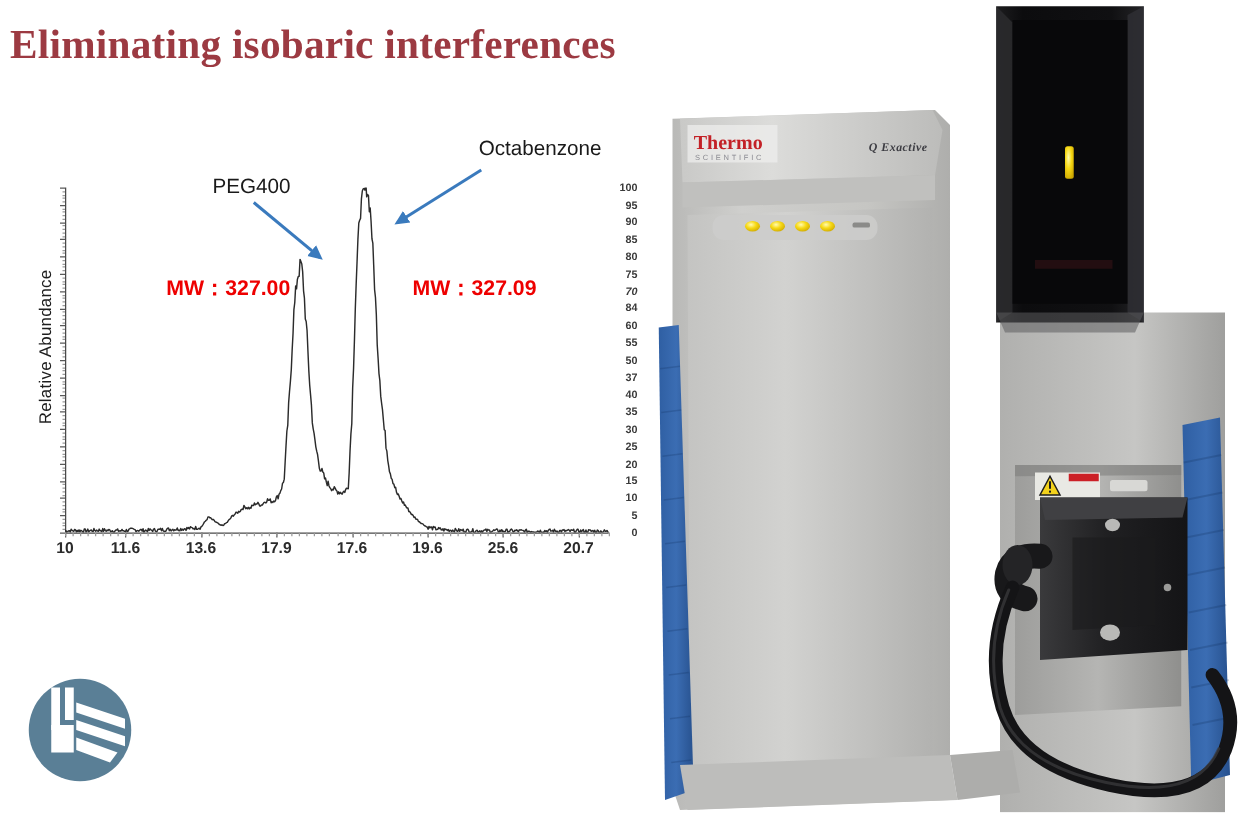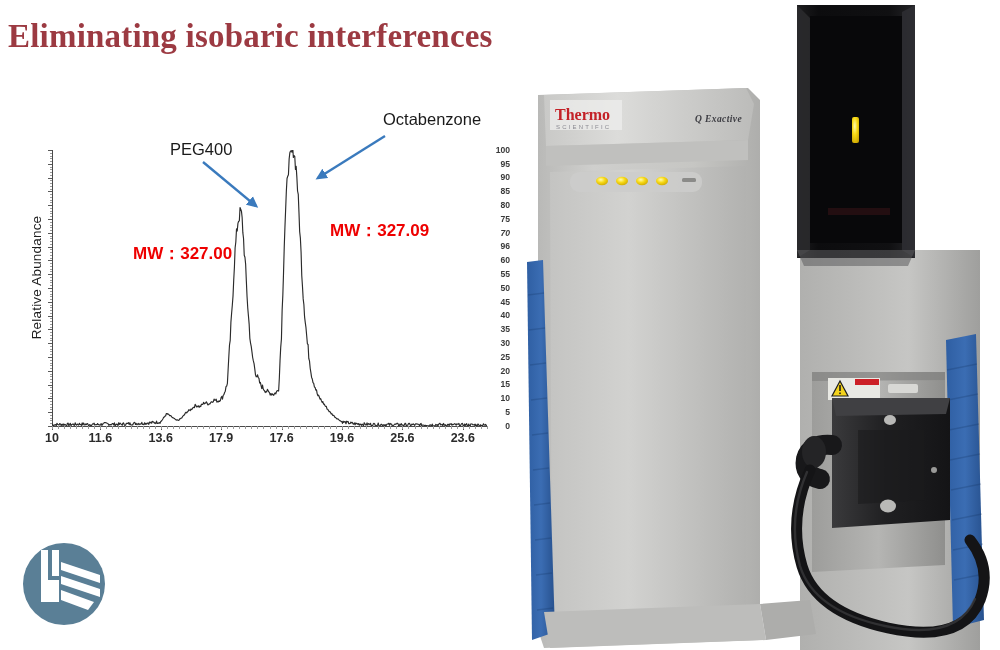--- a/index.html
+++ b/index.html
@@ -59,21 +59,21 @@
   
   .peak-label {
     position: absolute; font-size: 16.5px; color: #1a1a1a; white-space: nowrap;
   }
   #label-peg400 { left: 170px; top: 20px; }
   #label-octabenzone { left: 383px; top: -10px; }
   .mw-label {
     position: absolute; font-size: 17px; font-weight: 700;
     color: #ee0000; white-space: nowrap;
   }
-  #mw-peg400 { left: 133px; top: 99px; margin-top: 23px; }
+  #mw-peg400 { left: 133px; top: 99px; }
   #mw-octabenzone { left: 330px; top: 99px; }
   #annotation-arrows { position: absolute; left: 0; top: 0; pointer-events: none; }
 
   
   #logo-block { position: absolute; left: 22px; top: 538px; width: 340px; height: 96px; }
   #logo-mark { position: absolute; left: 0px; top: 4px; width: 84px; height: 84px; }
   #logo-cn {
     position: absolute; left: 92px; top: 2px;
     font-family: "Liberation Serif", "DejaVu Serif", serif;
     font-size: 40px; color: #5a7f96; letter-spacing: 4px; white-space: nowrap;
@@ -165,21 +165,21 @@
         <div class="yminor-mark" style="top: 206.64px; left: 49.5px;"></div>
         <div class="yminor-mark" style="top: 203.88px; left: 49.5px;"></div>
         <div class="yminor-mark" style="top: 201.12px; left: 49.5px;"></div>
         <div class="yminor-mark" style="top: 198.36px; left: 49.5px;"></div>
         <div class="ytick-label" style="top: 191.3px;">40</div>
         <div class="ytick-mark" style="top: 195.6px; left: 48px;"></div>
         <div class="yminor-mark" style="top: 192.84px; left: 49.5px;"></div>
         <div class="yminor-mark" style="top: 190.08px; left: 49.5px;"></div>
         <div class="yminor-mark" style="top: 187.32px; left: 49.5px;"></div>
         <div class="yminor-mark" style="top: 184.56px; left: 49.5px;"></div>
-        <div class="ytick-label" style="top: 177.5px;">45</div>
+        <div class="ytick-label" style="top: 177.5px;">37</div>
         <div class="ytick-mark" style="top: 181.8px; left: 48px;"></div>
         <div class="yminor-mark" style="top: 179.04px; left: 49.5px;"></div>
         <div class="yminor-mark" style="top: 176.28px; left: 49.5px;"></div>
         <div class="yminor-mark" style="top: 173.52px; left: 49.5px;"></div>
         <div class="yminor-mark" style="top: 170.76px; left: 49.5px;"></div>
         <div class="ytick-label" style="top: 163.7px;">50</div>
         <div class="ytick-mark" style="top: 168px; left: 48px;"></div>
         <div class="yminor-mark" style="top: 165.24px; left: 49.5px;"></div>
         <div class="yminor-mark" style="top: 162.48px; left: 49.5px;"></div>
         <div class="yminor-mark" style="top: 159.72px; left: 49.5px;"></div>
@@ -189,21 +189,21 @@
         <div class="yminor-mark" style="top: 151.44px; left: 49.5px;"></div>
         <div class="yminor-mark" style="top: 148.68px; left: 49.5px;"></div>
         <div class="yminor-mark" style="top: 145.92px; left: 49.5px;"></div>
         <div class="yminor-mark" style="top: 143.16px; left: 49.5px;"></div>
         <div class="ytick-label" style="top: 136.1px;">60</div>
         <div class="ytick-mark" style="top: 140.4px; left: 48px;"></div>
         <div class="yminor-mark" style="top: 137.64px; left: 49.5px;"></div>
         <div class="yminor-mark" style="top: 134.88px; left: 49.5px;"></div>
         <div class="yminor-mark" style="top: 132.12px; left: 49.5px;"></div>
         <div class="yminor-mark" style="top: 129.36px; left: 49.5px;"></div>
-        <div class="ytick-label" style="top: 122.3px;">96</div>
+        <div class="ytick-label" style="top: 122.3px;">84</div>
         <div class="ytick-mark" style="top: 126.6px; left: 48px;"></div>
         <div class="yminor-mark" style="top: 123.84px; left: 49.5px;"></div>
         <div class="yminor-mark" style="top: 121.08px; left: 49.5px;"></div>
         <div class="yminor-mark" style="top: 118.32px; left: 49.5px;"></div>
         <div class="yminor-mark" style="top: 115.56px; left: 49.5px;"></div>
         <div class="ytick-label" style="top: 108.5px; font-style: italic;">70</div>
         <div class="ytick-mark" style="top: 112.8px; left: 48px;"></div>
         <div class="yminor-mark" style="top: 110.04px; left: 49.5px;"></div>
         <div class="yminor-mark" style="top: 107.28px; left: 49.5px;"></div>
         <div class="yminor-mark" style="top: 104.52px; left: 49.5px;"></div>
@@ -249,21 +249,21 @@
         <div class="xtick-label" style="left: 160.75px;">13.6</div>
         <div class="xtick-mark" style="left: 160.75px;"></div>
         <div class="xtick-label" style="left: 221.167px;">17.9</div>
         <div class="xtick-mark" style="left: 221.167px;"></div>
         <div class="xtick-label" style="left: 281.583px; text-align: center;">17.6</div>
         <div class="xtick-mark" style="left: 281.583px;"></div>
         <div class="xtick-label" style="left: 342px;">19.6</div>
         <div class="xtick-mark" style="left: 342px;"></div>
         <div class="xtick-label" style="left: 402.417px;">25.6</div>
         <div class="xtick-mark" style="left: 402.417px;"></div>
-        <div class="xtick-label" style="left: 462.833px;">23.6</div>
+        <div class="xtick-label" style="left: 462.833px;">20.7</div>
         <div class="xtick-mark" style="left: 462.833px;"></div>
         <div class="xminor-mark" style="left: 52px;"></div>
         <div class="xminor-mark" style="left: 58.0417px;"></div>
         <div class="xminor-mark" style="left: 64.0833px;"></div>
         <div class="xminor-mark" style="left: 70.125px;"></div>
         <div class="xminor-mark" style="left: 76.1667px;"></div>
         <div class="xminor-mark" style="left: 82.2083px;"></div>
         <div class="xminor-mark" style="left: 88.25px;"></div>
         <div class="xminor-mark" style="left: 94.2917px;"></div>
         <div class="xminor-mark" style="left: 100.333px;"></div>

